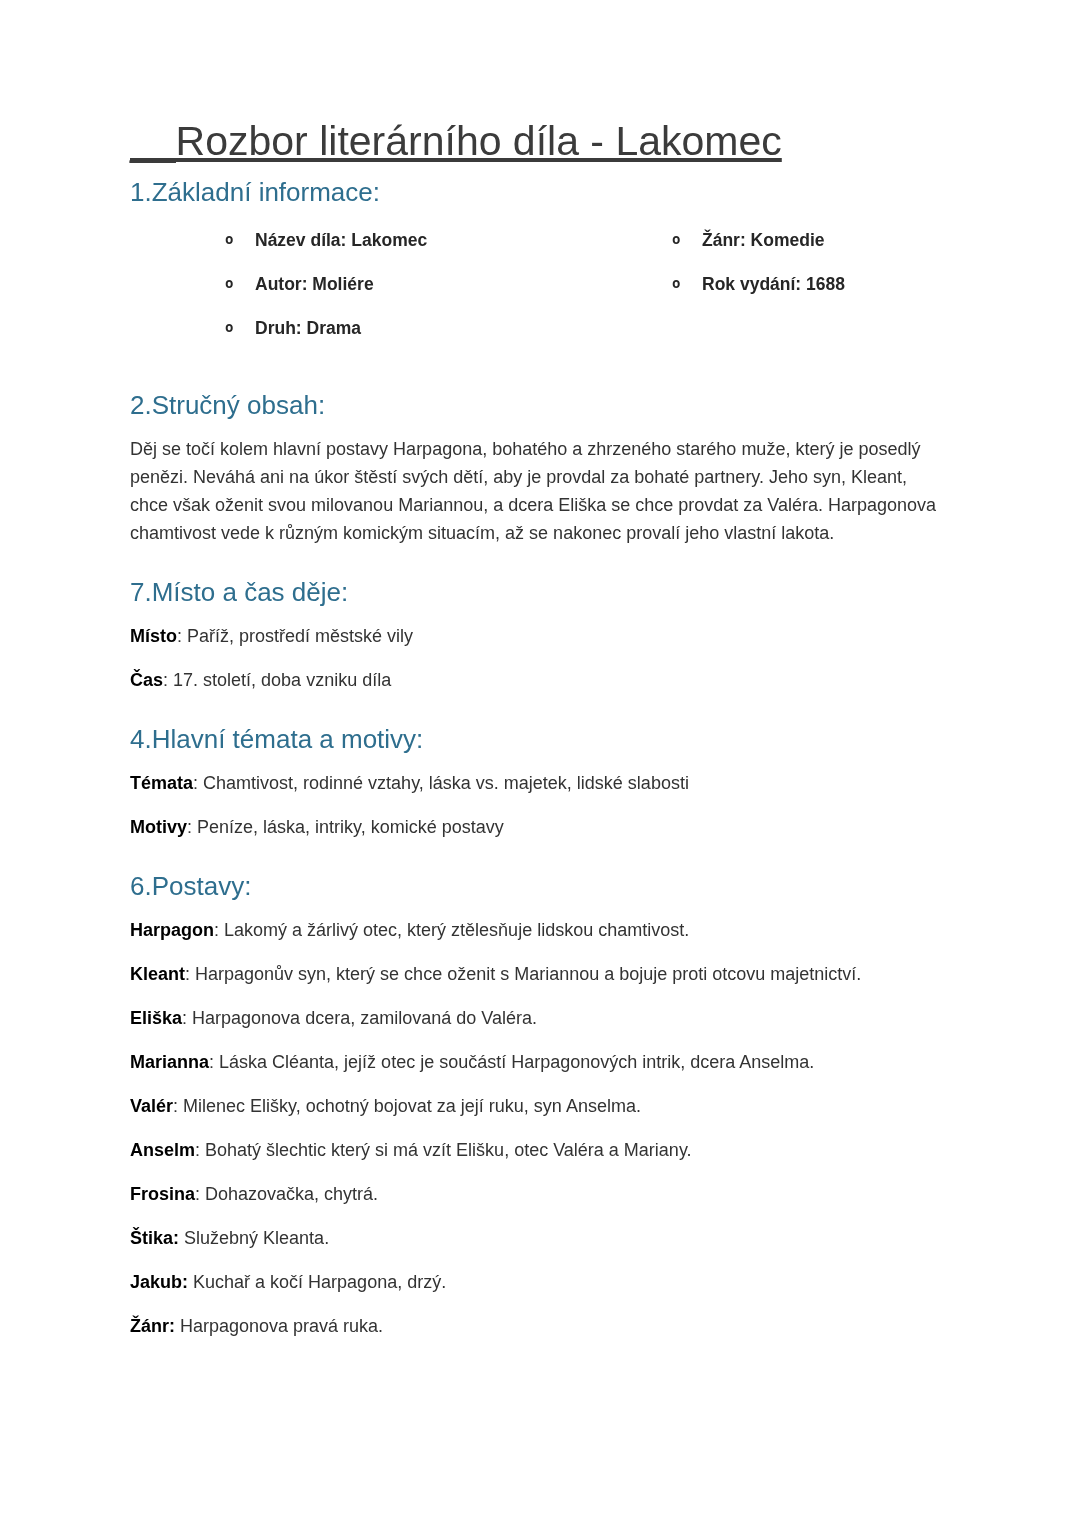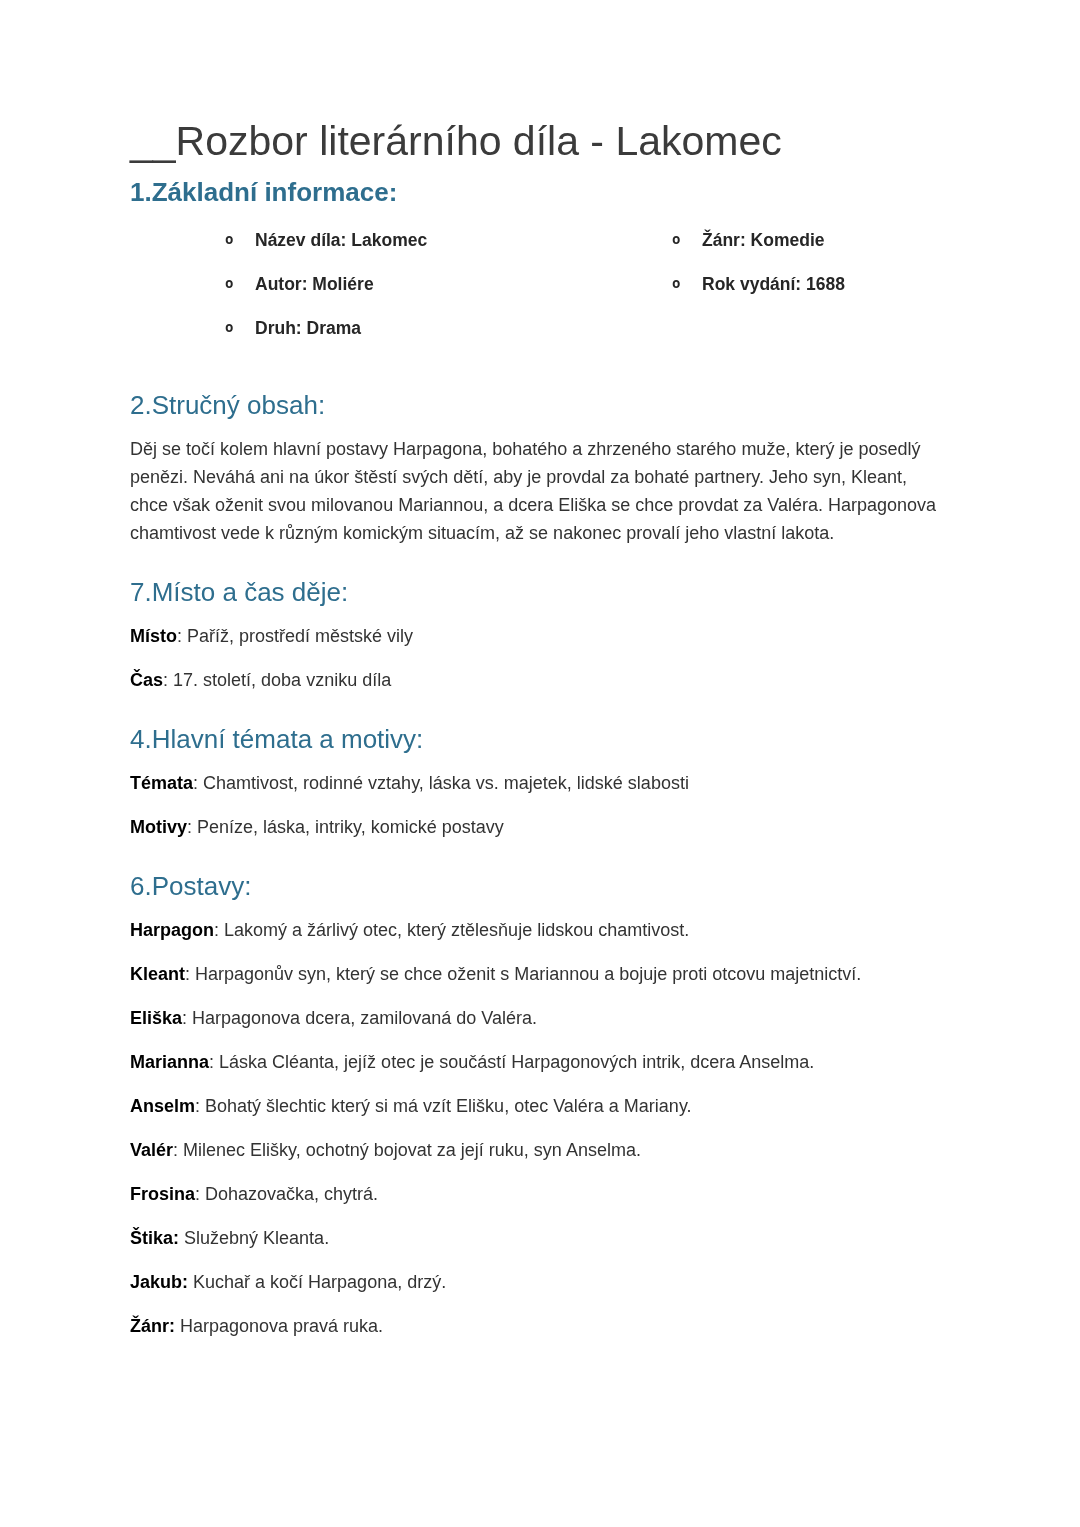--- a/index.html
+++ b/index.html
@@ -15,28 +15,29 @@
     min-height: 1527px;
     padding: 118px 130px 80px 130px;
     background: #ffffff;
   }
   .doc-title {
     font-size: 41px;
     font-weight: 400;
     color: #3b3b3b;
     margin: 0 0 12px 0;
     white-space: nowrap;
+    text-decoration: underline;
   }
   h2.sec {
     font-size: 26px;
     font-weight: 400;
     color: #2e6e8e;
     margin: 30px 0 14px 0;
   }
-  section.first h2.sec { margin-top: 0; font-weight: bold; }
+  section.first h2.sec { margin-top: 0; }
   .bullet-cols {
     display: flex;
     margin: 20px 0 4px 0;
   }
   ul.bullets {
     list-style: none;
     margin: 0;
     padding: 0 0 0 95px;
   }
   .col-left { flex: 0 0 447px; }
@@ -120,21 +121,21 @@
     <p class="body-text kv"><strong>Témata</strong><span>: Chamtivost, rodinné vztahy, láska vs. majetek, lidské slabosti</span></p>
     <p class="body-text kv"><strong>Motivy</strong><span>: Peníze, láska, intriky, komické postavy</span></p>
   </section>
 
   <section>
     <h2 class="sec">6.Postavy:</h2>
     <p class="body-text kv"><strong>Harpagon</strong><span>: Lakomý a žárlivý otec, který ztělesňuje lidskou chamtivost.</span></p>
     <p class="body-text kv"><strong>Kleant</strong><span>: Harpagonův syn, který se chce oženit s Mariannou a bojuje proti otcovu majetnictví.</span></p>
     <p class="body-text kv"><strong>Eliška</strong><span>: Harpagonova dcera, zamilovaná do Valéra.</span></p>
     <p class="body-text kv"><strong>Marianna</strong><span>: Láska Cléanta, jejíž otec je součástí Harpagonových intrik, dcera Anselma.</span></p>
+    <p class="body-text kv"><strong>Valér</strong><span>: Milenec Elišky, ochotný bojovat za její ruku, syn Anselma.</span></p>
     <p class="body-text kv"><strong>Anselm</strong><span>: Bohatý šlechtic který si má vzít Elišku, otec Valéra a Mariany.</span></p>
-    <p class="body-text kv"><strong>Valér</strong><span>: Milenec Elišky, ochotný bojovat za její ruku, syn Anselma.</span></p>
     <p class="body-text kv"><strong>Frosina</strong><span>: Dohazovačka, chytrá.</span></p>
     <p class="body-text kv"><strong>Štika:</strong><span> Služebný Kleanta.</span></p>
     <p class="body-text kv"><strong>Jakub:</strong><span> Kuchař a kočí Harpagona, drzý.</span></p>
     <p class="body-text kv"><strong>Žánr:</strong><span> Harpagonova pravá ruka.</span></p>
   </section>
 
 </div>
 
 </body></html>

